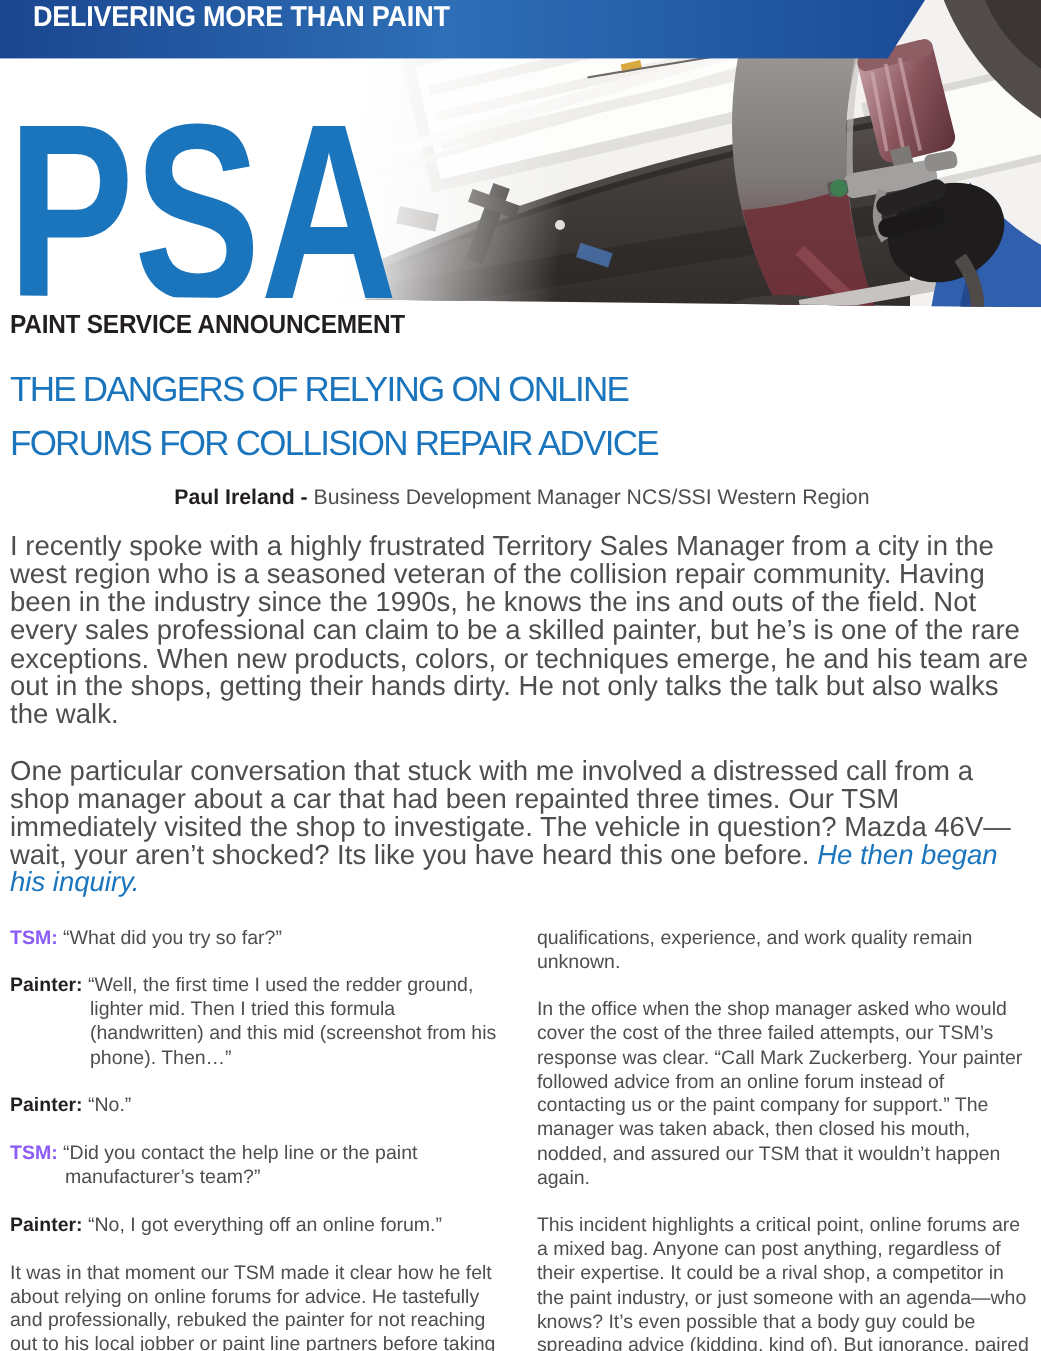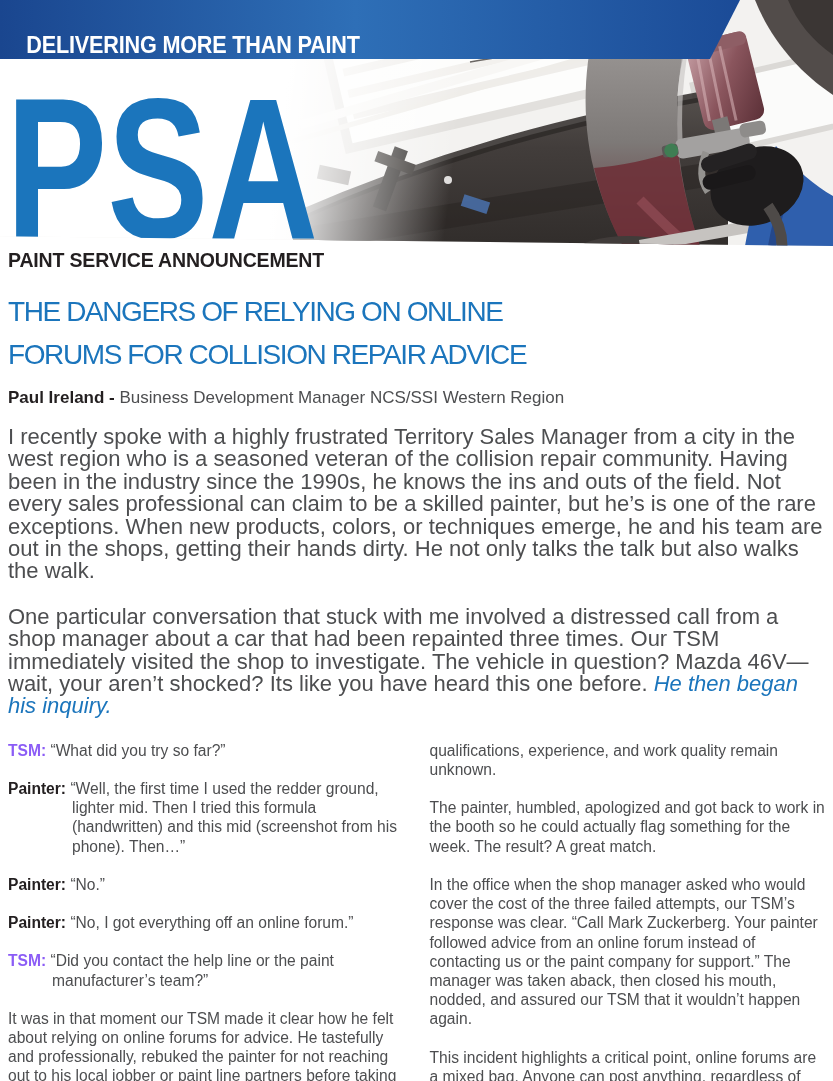--- a/index.html
+++ b/index.html
@@ -6,35 +6,35 @@
   body{
     width:833px;height:1081px;overflow:hidden;background:#fff;position:relative;
     font-family:"Liberation Sans",sans-serif;
     -webkit-font-smoothing:antialiased;
   }
   
   .hero{position:relative;width:833px;height:246px;clip-path:polygon(0 0,100% 0,100% 100%,0 96%);}
   .hero svg.photo{position:absolute;top:0;left:0;width:833px;height:246px;}
   .fade{position:absolute;top:0;left:0;width:100%;height:100%;
     background:linear-gradient(97deg,#fff 0px,#fff 295px,rgba(255,255,255,0) 470px);}
-  .banner{position:absolute;top:0;left:0;width:740px;height:59px;
+  .banner{position:absolute;top:0;left:0;width:740px;height:47px;
     background:linear-gradient(90deg,#1A468F 0%,#2E6FB7 48%,#1B4B97 100%);
     clip-path:polygon(0 0,100% 0,calc(100% - 30px) 100%,0 100%);
-    display:flex;align-items:flex-end;}
+    display:flex;align-items:flex-start;}
   .banner-text{color:#fff;font-weight:bold;font-size:23px;letter-spacing:-0.2px;
     padding-left:28px;transform:scaleX(0.94);transform-origin:left center;white-space:nowrap;}
   .logo{position:absolute;left:6px;top:92px;width:318px;height:152px;}
   
   .subtitle{margin:0 0 0 8px;padding-top:2px;font-size:21px;font-weight:bold;color:#231F20;
     letter-spacing:-0.2px;transform:scaleX(0.93);transform-origin:left center;white-space:nowrap;}
   
   .content{padding:0 6px 0 8px;}
   .title{margin:18px 0 0 0;color:#1B75BC;font-weight:normal;font-size:28px;line-height:43px;
     letter-spacing:-1.4px;white-space:nowrap;}
-  .byline{margin-top:12px;font-size:17px;color:#4D4E50;}
+  .byline{margin-top:12px;font-size:17px;color:#4D4E50;text-align:center;}
   .byline .name{font-weight:bold;color:#231F20;}
   .intro{margin-top:18px;}
   .intro p{margin:0 0 23px 0;font-size:22px;line-height:22.4px;color:#4D4E50;}
   .highlight{color:#1B75BC;font-style:italic;}
   
   .columns{display:flex;gap:24px;margin-top:8px;}
   .col{width:398px;font-size:15.6px;line-height:19.2px;color:#4D4E50;}
   .dlg{margin:0 0 19px 0;}
   .dlg.tsm{padding-left:44px;text-indent:-44px;}
   .dlg.painter{padding-left:64px;text-indent:-64px;}
@@ -157,25 +157,24 @@
   <div class="intro">
     <p>I recently spoke with a highly frustrated Territory Sales Manager from a city in the west region who is a seasoned veteran of the collision repair community. Having been in the industry since the 1990s, he knows the ins and outs of the field. Not every sales professional can claim to be a skilled painter, but he’s is one of the rare exceptions. When new products, colors, or techniques emerge, he and his team are out in the shops, getting their hands dirty. He not only talks the talk but also walks the walk.</p>
     <p><span>One particular conversation that stuck with me involved a distressed call from a shop manager about a car that had been repainted three times. Our TSM immediately visited the shop to investigate. The vehicle in question? Mazda 46V—wait, your aren’t shocked? Its like you have heard this one before. </span><span class="highlight">He then began his inquiry.</span></p>
   </div>
 
   <div class="columns">
     <div class="col">
       <div class="dlg tsm"><span class="spk blue">TSM:</span> <span>“What did you try so far?”</span></div>
       <div class="dlg painter"><span class="spk dark">Painter:</span> <span>“Well, the first time I used the redder ground, lighter mid. Then I tried this formula (handwritten) and this mid (screenshot from his phone). Then…”</span></div>
       <div class="dlg painter"><span class="spk dark">Painter:</span> <span>“No.”</span></div>
+      <div class="dlg tsm"><span class="spk blue">TSM:</span> <span>“Did you contact the help line or the paint manufacturer’s team?”</span></div>
       <div class="dlg painter"><span class="spk dark">Painter:</span> <span>“No, I got everything off an online forum.”</span></div>
-      <div class="dlg tsm"><span class="spk blue">TSM:</span> <span>“Did you contact the help line or the paint manufacturer’s team?”</span></div>
       <p>It was in that moment our TSM made it clear how he felt about relying on online forums for advice. He tastefully and professionally, rebuked the painter for not reaching out to his local jobber or paint line partners before taking advice from anonymous, unverified sources. Then he shared a formula from the VIN he had used just the day before with great success. He emphasized the risks of trusting advice from faceless forum contributors, whose</p>
     </div>
     <div class="col">
       <p>qualifications, experience, and work quality remain unknown.</p>
-      <p>The painter, humbled, apologized and got back to work in the booth so he could actually flag something for the week. The result? A great match.</p>
       <p>In the office when the shop manager asked who would cover the cost of the three failed attempts, our TSM’s response was clear. “Call Mark Zuckerberg. Your painter followed advice from an online forum instead of contacting us or the paint company for support.” The manager was taken aback, then closed his mouth, nodded, and assured our TSM that it wouldn’t happen again.</p>
       <p>This incident highlights a critical point, online forums are a mixed bag. Anyone can post anything, regardless of their expertise. It could be a rival shop, a competitor in the paint industry, or just someone with an agenda—who knows? It’s even possible that a body guy could be spreading advice (kidding, kind of). But ignorance, paired with a lack of guidance, leads to situations like this.</p>
 
     </div>
   </div>
 </div>
 
 </body></html>

